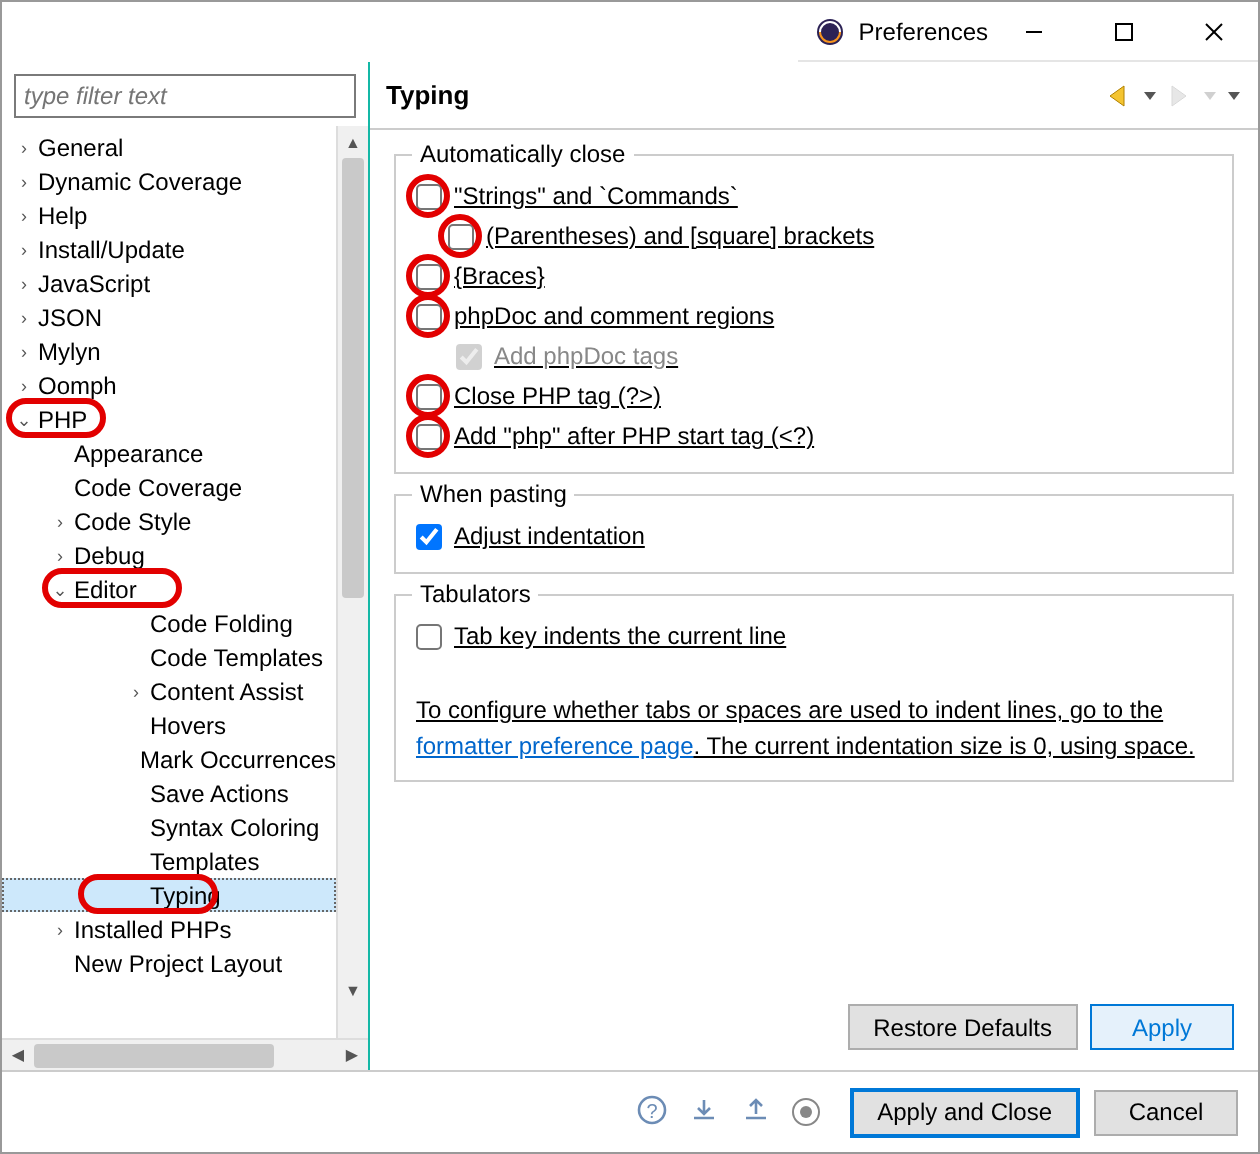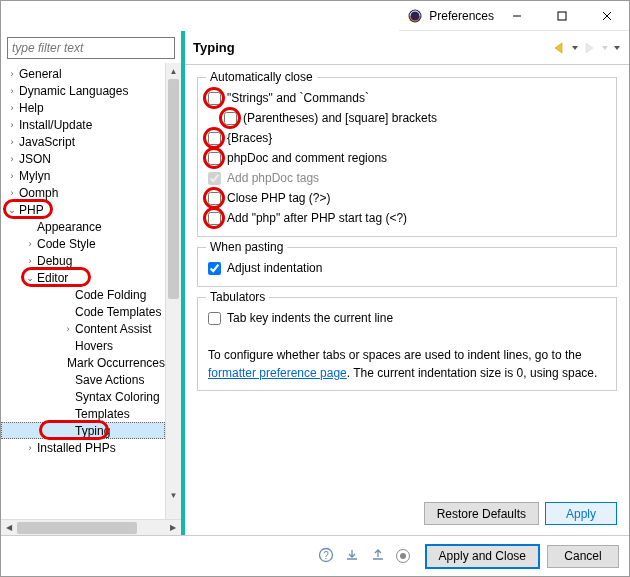--- a/index.html
+++ b/index.html
@@ -40,21 +40,21 @@
   }
   .body {
     flex: 1;
     display: flex;
     overflow: hidden;
     border-bottom: 1px solid #ccc;
   }
   
   .sidebar {
     width: 184px;
-    border-right: 4px solid #14b8a6;
+    border-right: 1px solid #14b8a6;
     display: flex;
     flex-direction: column;
   }
   .filter-wrap { padding: 6px 6px 4px 6px; }
   .filter {
     width: 100%;
     height: 22px;
     font-size: 12px;
     font-style: italic;
     color: #888;
@@ -166,40 +166,41 @@
     flex: 1;
     padding: 12px 12px 8px 12px;
     overflow: hidden;
     position: relative;
   }
   .group {
     border: 1px solid #ccc;
     margin-bottom: 10px;
     padding: 10px 10px 8px 10px;
     position: relative;
+    text-decoration: underline;
   }
   .group .legend {
     position: absolute;
     top: -8px;
     left: 8px;
     background: #fff;
     padding: 0 4px;
     font-size: 12px;
   }
   .row {
     display: flex;
     align-items: center;
     height: 20px;
     position: relative;
   }
   .row input[type="checkbox"] {
     width: 13px; height: 13px;
     margin: 0 6px 0 0;
   }
-  .row.indent { color: #888; }
+  .row.indent { margin-left: 20px; color: #888; }
   .row.indent input[type="checkbox"] { accent-color: #888; }
   .tab-note { margin: 18px 0 0 0; line-height: 1.5; }
   .tab-note a { color: #0066cc; text-decoration: underline; }
   .btnbar {
     display: flex;
     justify-content: flex-end;
     gap: 6px;
     padding: 0 0 2px 0;
   }
   .btn {
@@ -281,21 +282,21 @@
         <input class="filter" type="text" placeholder="type filter text" style="">
       </div>
       <div class="tree-wrap">
         <div class="tree" id="tree">
             <div class="tree-row d1">
               <span class="exp">›</span>
               <span class="lbl">General</span>
             </div>
             <div class="tree-row d1">
               <span class="exp">›</span>
-              <span class="lbl">Dynamic Languages</span>
+              <span class="lbl">Dynamic Coverage</span>
             </div>
             <div class="tree-row d1">
               <span class="exp">›</span>
               <span class="lbl">Help</span>
             </div>
             <div class="tree-row d1">
               <span class="exp">›</span>
               <span class="lbl">Install/Update</span>
             </div>
             <div class="tree-row d1">
@@ -317,20 +318,24 @@
             <div class="tree-row d1" style="position: relative;">
               <span class="exp">⌄</span>
               <span class="lbl">PHP</span>
               <div class="ring" style="left: 2px; top: -2px; width: 50px; height: 20px;"></div>
             </div>
             <div class="tree-row d2">
               <span class="exp"></span>
               <span class="lbl">Appearance</span>
             </div>
             <div class="tree-row d2">
+              <span class="exp"></span>
+              <span class="lbl">Code Coverage</span>
+            </div>
+            <div class="tree-row d2">
               <span class="exp">›</span>
               <span class="lbl">Code Style</span>
             </div>
             <div class="tree-row d2">
               <span class="exp">›</span>
               <span class="lbl">Debug</span>
             </div>
             <div class="tree-row d2" style="position: relative;">
               <span class="exp">⌄</span>
               <span class="lbl">Editor</span>
@@ -369,20 +374,24 @@
               <span class="lbl">Templates</span>
             </div>
             <div class="tree-row d3 selected" style="position: relative;">
               <span class="exp"></span>
               <span class="lbl">Typing</span>
               <div class="ring" style="left: 38px; top: -2px; width: 70px; height: 20px;"></div>
             </div>
             <div class="tree-row d2">
               <span class="exp">›</span>
               <span class="lbl">Installed PHPs</span>
+            </div>
+            <div class="tree-row d2">
+              <span class="exp"></span>
+              <span class="lbl">New Project Layout</span>
             </div>
           </div>
         <div class="vscroll">
           <div class="up">▲</div>
           <div class="thumb"></div>
           <div class="down">▼</div>
         </div>
       </div>
       <div class="hscroll">
         <div class="left">◀</div>

